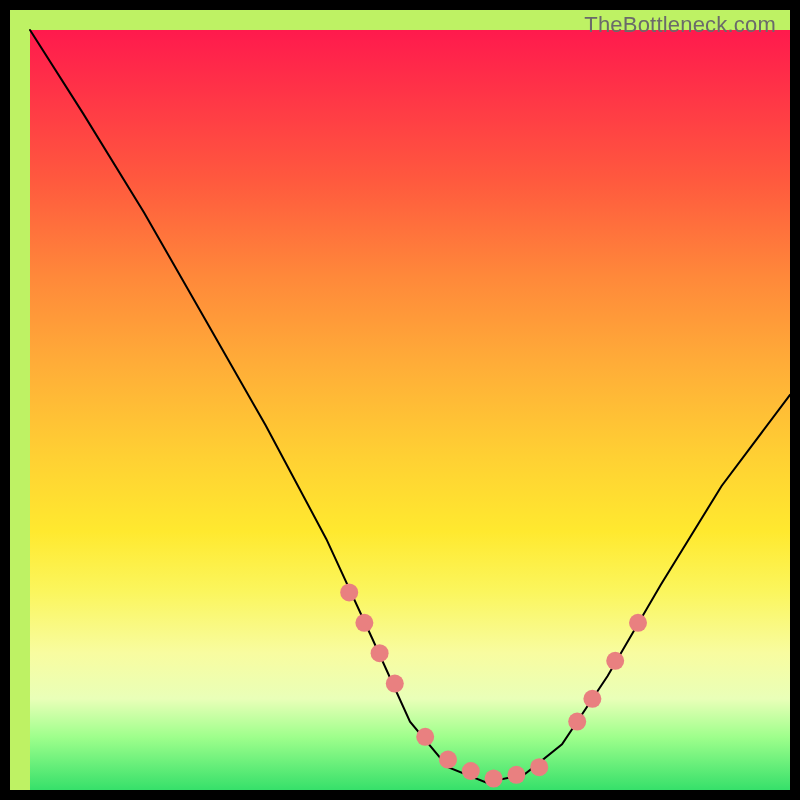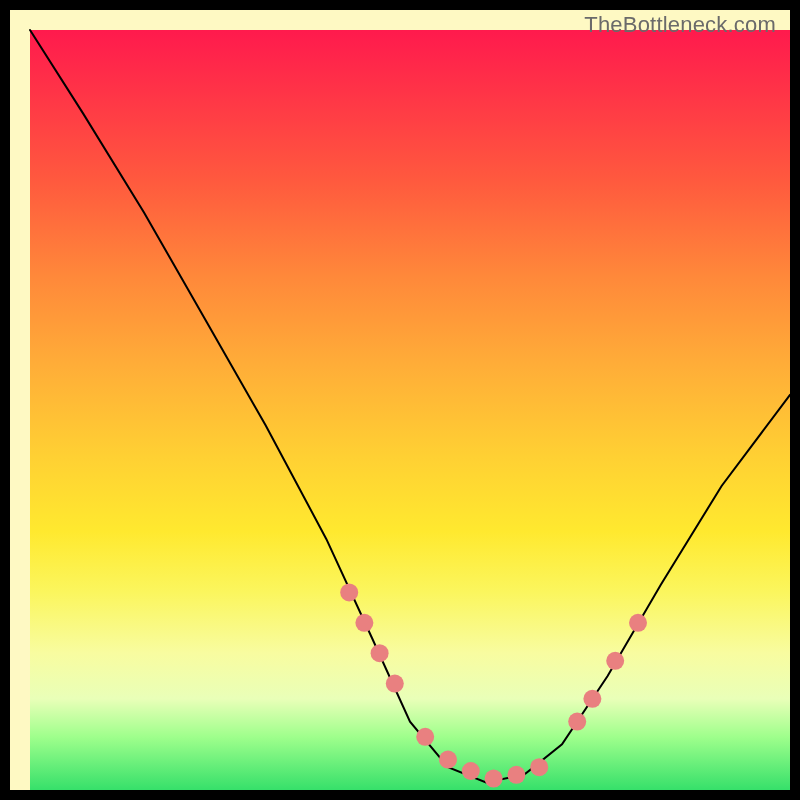--- a/index.html
+++ b/index.html
@@ -10,21 +10,21 @@
     background: #000;
     overflow: hidden;
     font-family: Arial, Helvetica, sans-serif;
   }
   .frame {
     position: absolute;
     left: 10px;
     top: 10px;
     width: 780px;
     height: 780px;
-    background: #fef9c3;
+    background: #bef264;
   }
   .plot {
     position: absolute;
     left: 20px;
     top: 20px;
     width: 760px;
     height: 760px;
     
     background: linear-gradient(
       to bottom,

